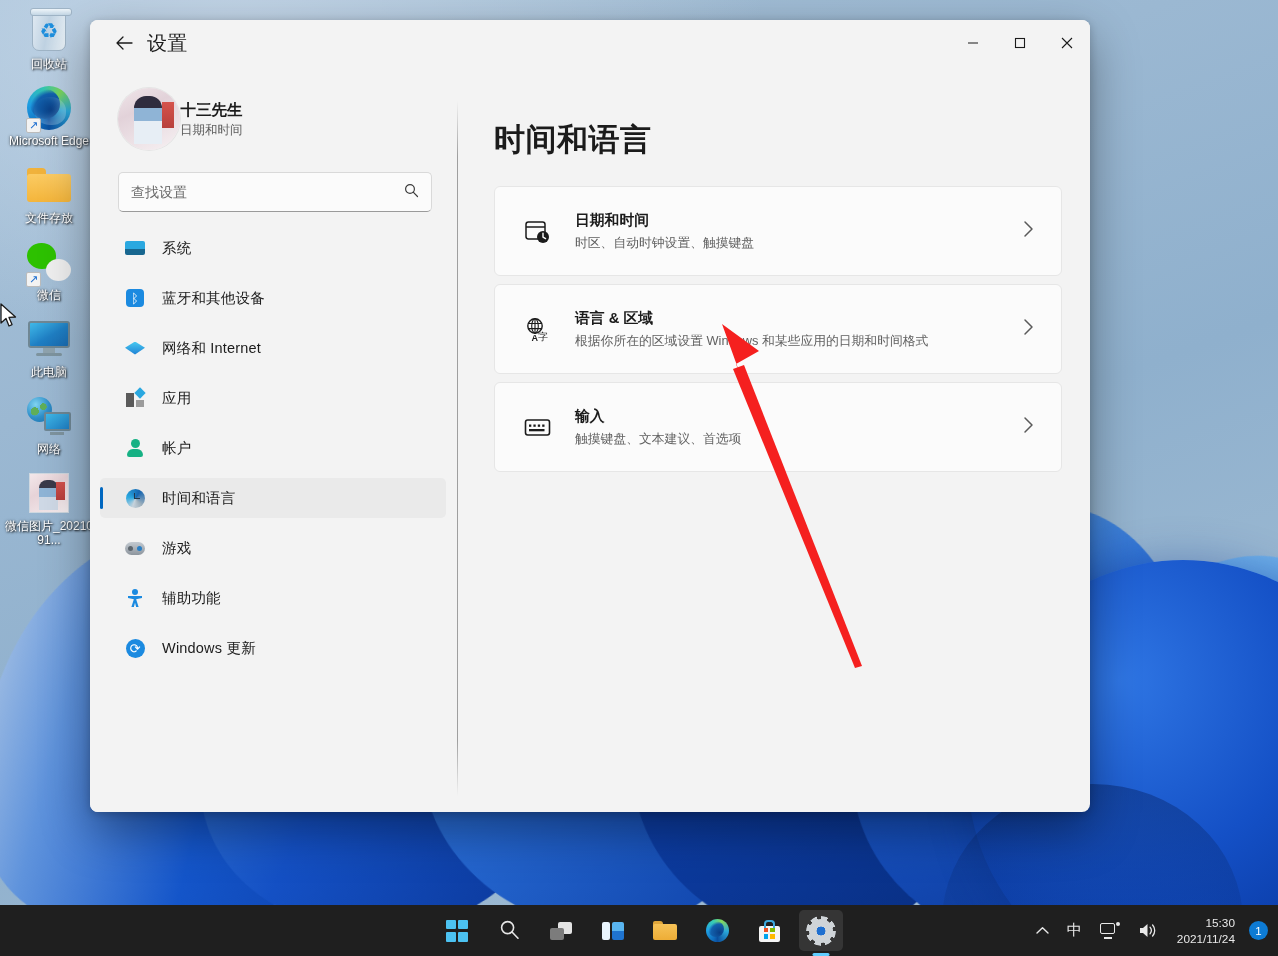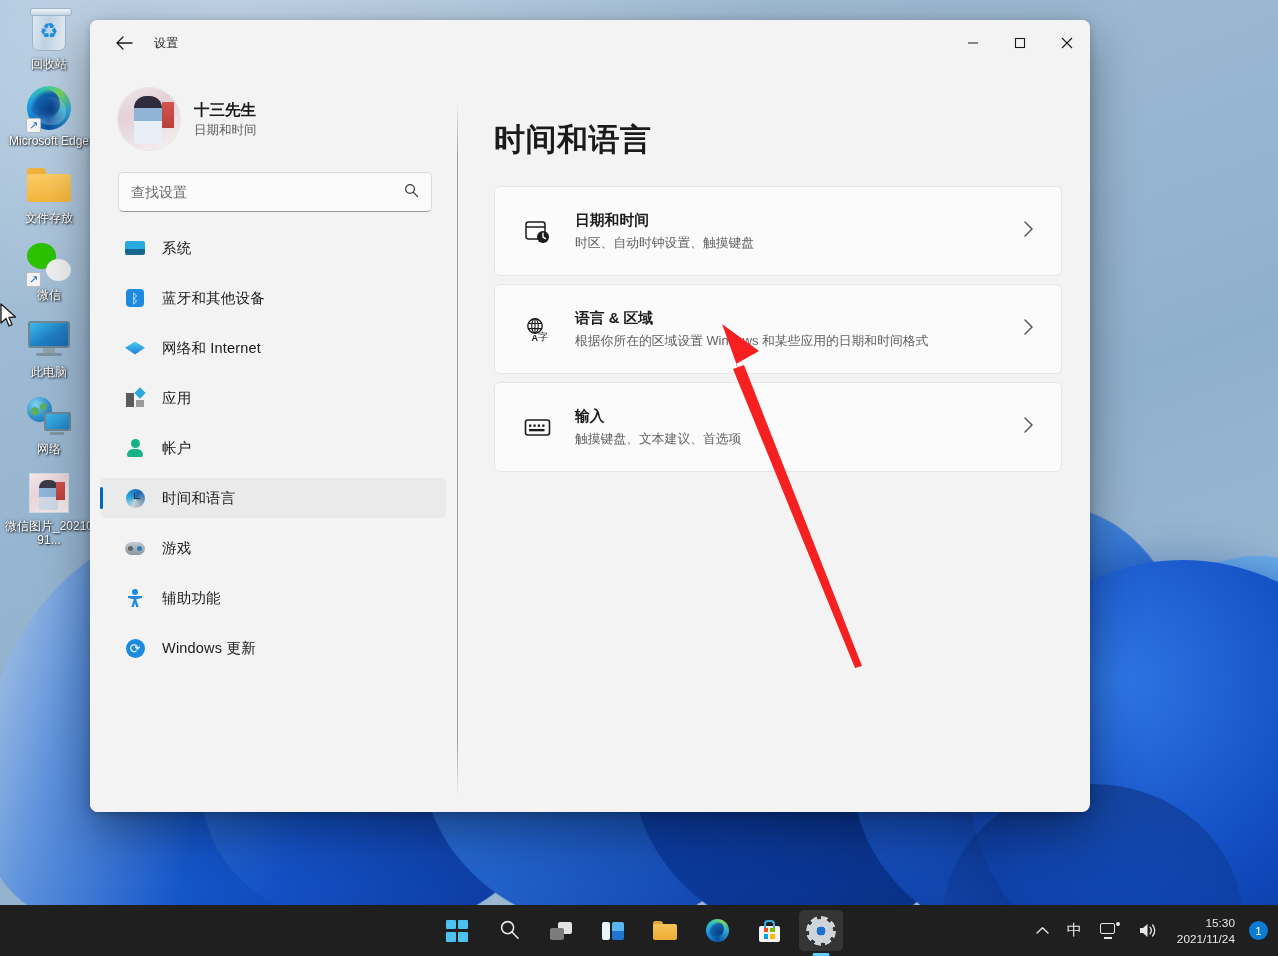--- a/index.html
+++ b/index.html
@@ -185,21 +185,21 @@
     display: flex; align-items: center;
     background: #f3f3f3;
     position: relative;
   }
   .back-btn {
     width: 36px; height: 32px; margin-left: 16px;
     display: flex; align-items: center; justify-content: center;
     border-radius: 5px; color: #1b1b1b; font-size: 17px;
     cursor: pointer;
   }
-  .win-title { margin-left: 12px; font-size: 12px; color: #1b1b1b; letter-spacing: .3px; }
+  .win-title { margin-left: 5px; font-size: 20px; color: #1b1b1b; letter-spacing: .3px; }
   .win-controls { margin-left: auto; display: flex; height: 46px; }
   .wc {
     width: 47px; height: 46px; display: flex; align-items: center; justify-content: center;
     font-size: 13px; color: #1b1b1b; cursor: pointer;
   }
 
   .body-row { flex: 1 1 auto; display: flex; min-height: 0; }
 
   
   .sidebar {
@@ -207,22 +207,22 @@
     padding: 0 0 0 0;
     position: relative;
     background: #f3f3f3;
     border-right: none;
   }
   .sidebar::after {
     content:""; position: absolute; right: 0; top: 35px; bottom: 16px;
     width: 1px; background: linear-gradient(180deg, rgba(0,0,0,.0), rgba(0,0,0,.35) 8%, rgba(0,0,0,.35) 92%, rgba(0,0,0,0));
   }
   .account {
-    display: flex; align-items: center; gap: 14px;
-    padding: 14px 0 0 28px; height: 92px;
+    display: flex; align-items: center; 
+    padding: 14px 0 0 28px; height: 92px; text-align: right;
   }
   .avatar {
     width: 62px; height: 62px; border-radius: 50%;
     background: linear-gradient(155deg,#f0e6ea 0%, #e2d2d9 35%, #f7f1f3 100%);
     position: relative; overflow: hidden; flex: 0 0 62px;
     box-shadow: 0 0 0 1px rgba(0,0,0,.06);
   }
   .avatar::before {
     content:""; position:absolute; left:16px; top:8px; width:28px; height:48px;
     background: linear-gradient(180deg,#2f2c3e 0 26%, #8fb4d6 26% 52%, #e7eef5 52% 100%);

